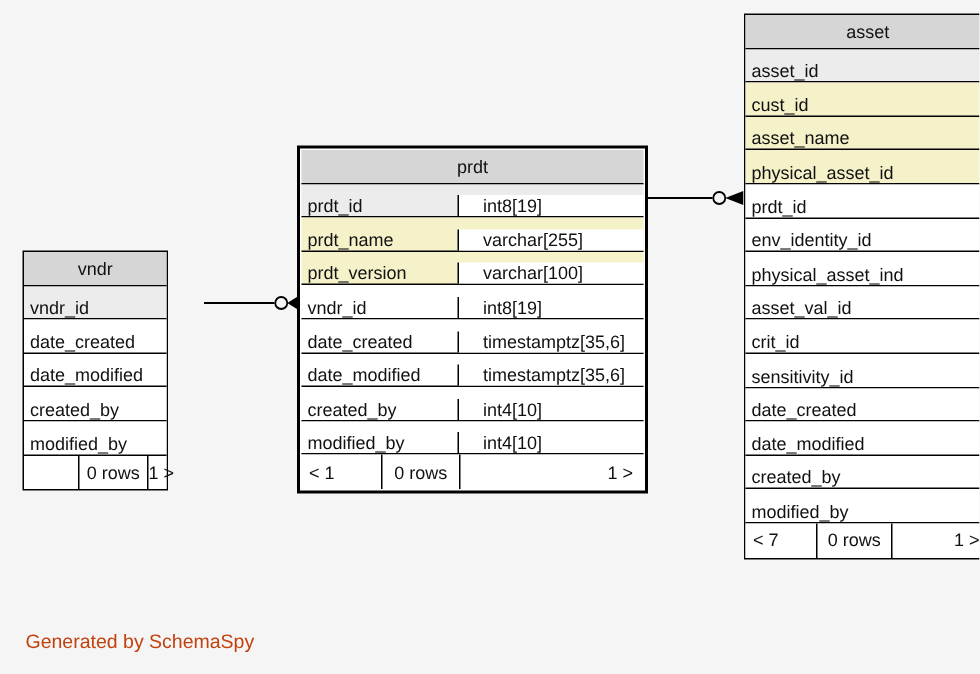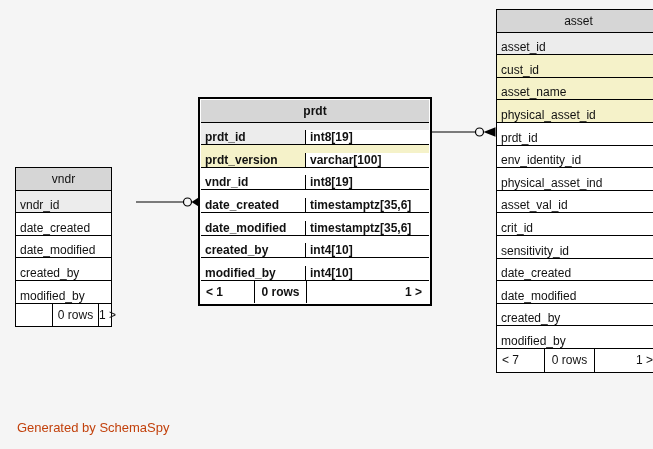--- a/index.html
+++ b/index.html
@@ -22,21 +22,21 @@
     color:var(--text-color);
     overflow:hidden;
   }
   #rel-svg{position:absolute;left:0;top:0;z-index:1;}
   .db-table{
     position:absolute;
     z-index:2;
     background:var(--row-bg);
     border:1px solid var(--border-color);
   }
-  .db-table.emphasized{border:2px solid var(--border-color);padding:1px;font-weight:bold;}
+  .db-table.emphasized{border:2px solid var(--border-color);padding:1px;}
   .tbl-header{
     height:22.6px;
     display:flex;align-items:center;justify-content:center;
     background:var(--header-bg);
     border-bottom:1px solid var(--border-color);
     white-space:nowrap;
   }
   .col-row{
     height:22.6px;
     display:flex;align-items:flex-end;
@@ -48,21 +48,21 @@
   .col-name{
     flex:1 1 auto;
     display:flex;align-items:center;
     padding-left:4px;
     white-space:nowrap;overflow:hidden;
   }
   .has-types .col-name{flex:0 0 105px;border-right:1px solid var(--border-color);}
   .col-type{
     flex:1 1 auto;
     display:flex;align-items:center;
-    padding-left:4px;
+    padding-left:16px;
     background:var(--row-bg);
     white-space:nowrap;overflow:hidden;
   }
   .tbl-footer{height:22.6px;display:flex;align-items:stretch;background:var(--row-bg);}
   .f-cell{display:flex;align-items:center;white-space:nowrap;}
   .f-prev{border-right:1px solid var(--border-color);padding-left:5px;}
   .f-rows{border-right:1px solid var(--border-color);justify-content:center;}
   .f-next{flex:1 1 auto;justify-content:flex-end;padding-right:7px;}
 
   .t-vndr{left:15px;top:167px;width:97px;}
@@ -130,20 +130,24 @@
   </div>
 
   <div class="db-table emphasized has-types t-prdt">
     <div class="tbl-header">prdt</div>
     <div class="tbl-rows">
         <div class="col-row pk">
           <span class="col-name">prdt_id</span>
           <span class="col-type">int8[19]</span>
         </div>
         <div class="col-row idx">
+          <span class="col-name">prdt_name</span>
+          <span class="col-type">varchar[255]</span>
+        </div>
+        <div class="col-row idx">
           <span class="col-name">prdt_version</span>
           <span class="col-type">varchar[100]</span>
         </div>
         <div class="col-row">
           <span class="col-name">vndr_id</span>
           <span class="col-type">int8[19]</span>
         </div>
         <div class="col-row">
           <span class="col-name">date_created</span>
           <span class="col-type">timestamptz[35,6]</span>

